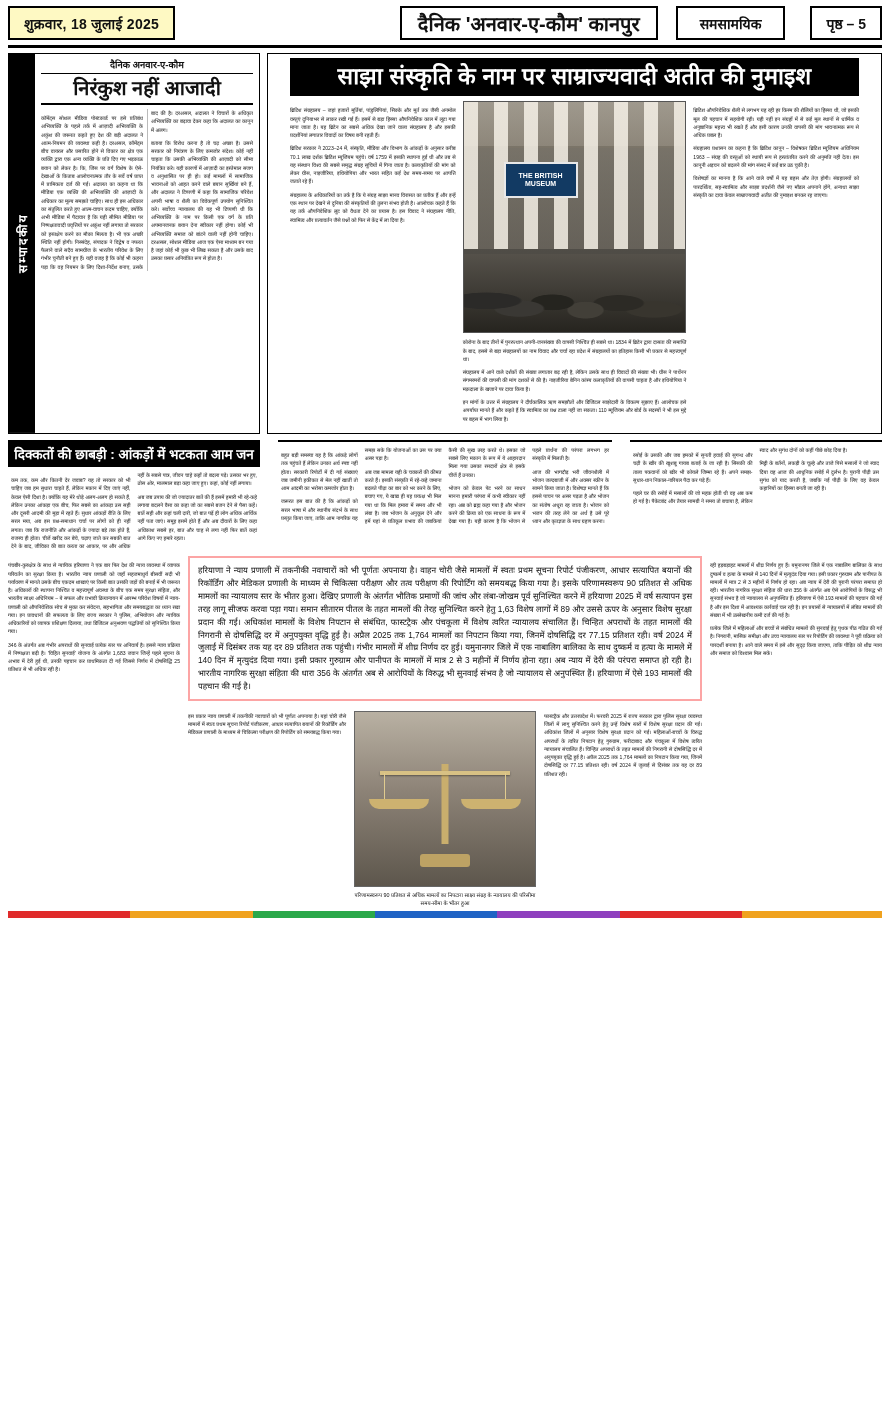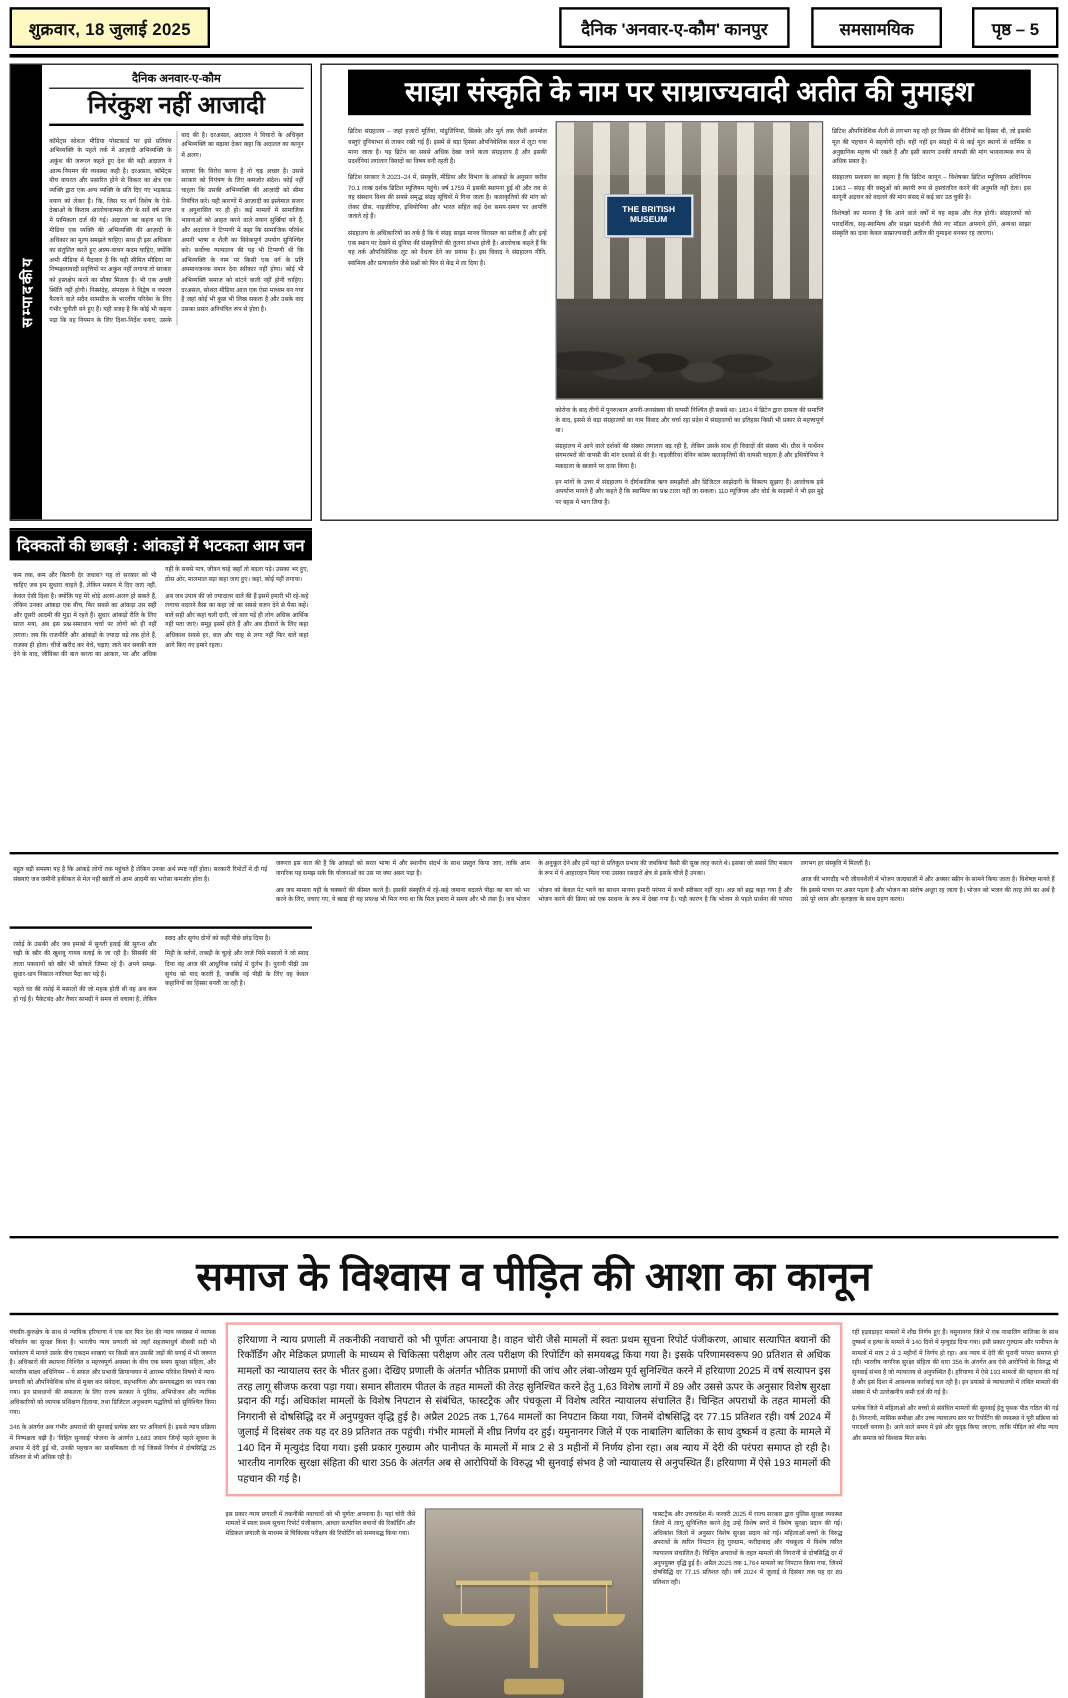--- a/index.html
+++ b/index.html
@@ -31,21 +31,21 @@
     display: flex; align-items: center;
     font-weight: bold; font-size: 14px;
     letter-spacing: .3px;
     background: #fef9c3;
   }
   .md-spacer { flex: 1; }
   .md-paper {
     border: 2px solid #000;
     padding: 3px 16px;
     display: flex; align-items: center;
-    font-weight: bold; font-size: 14px;
+    font-weight: bold; font-size: 20px;
     background: #fff;
   }
   .md-sec {
     border: 2px solid #000;
     padding: 3px 22px;
     display: flex; align-items: center;
     font-weight: bold; font-size: 14px;
     margin-left: 18px;
     background: #fff;
   }
@@ -138,21 +138,21 @@
       radial-gradient(ellipse at 10% 60%, #2b2a28 0 12%, transparent 13%),
       radial-gradient(ellipse at 25% 70%, #3a3834 0 10%, transparent 11%),
       radial-gradient(ellipse at 40% 62%, #25241f 0 11%, transparent 12%),
       radial-gradient(ellipse at 55% 72%, #423f38 0 10%, transparent 11%),
       radial-gradient(ellipse at 70% 63%, #2c2a25 0 11%, transparent 12%),
       radial-gradient(ellipse at 86% 71%, #38352e 0 10%, transparent 11%),
       linear-gradient(180deg,#55514a,#26241f);
   }
 
   
-  .strip { display: flex; gap: 18px; margin-top: 6px; flex-direction: column; }
+  .strip { display: flex; gap: 18px; margin-top: 6px; }
   .feat { flex: 1; border-top: 2px solid #000; }
   .feat.f1 { width: 252px; flex: 0 0 252px; }
   .feat-head {
     background: #000; color: #fff; text-align: center;
     font-size: 13.5px; font-weight: bold; padding: 3px 4px 4px;
   }
   .feat-body { padding: 4px 3px 0; }
   .cols4 { columns: 4; column-gap: 7px; }
   .cols2 { columns: 2; column-gap: 7px; }
 
@@ -291,23 +291,20 @@
     <div class="feat f1">
       <div class="feat-body cols2">
         <p class="mini">रसोई के उसकी और जब हमको में सुनती हवाई की सुगन्ध और चढ़ी के खीर की खुशबू गायब बताई के जा रही है। सिसकी की ताला पकवानों को खीर भी कोयले जिम्मा रहे हैं। अपने समझ-सुधार-धान निकाल-नारियल पैदा कर पड़े हैं।</p>
         <p class="mini">पहले घर की रसोई में मसालों की जो महक होती थी वह अब कम हो गई है। पैकेटबंद और तैयार सामग्री ने समय तो बचाया है, लेकिन स्वाद और सुगंध दोनों को कहीं पीछे छोड़ दिया है।</p>
         <p class="mini">मिट्टी के बर्तनों, लकड़ी के चूल्हे और ताजे पिसे मसालों ने जो स्वाद दिया वह आज की आधुनिक रसोई में दुर्लभ है। पुरानी पीढ़ी उस सुगंध को याद करती है, जबकि नई पीढ़ी के लिए वह केवल कहानियों का हिस्सा बनती जा रही है।</p>
       </div>
     </div>
 
   </div>
 
-  <div class="bigline">
-    <div class="big-head">समाज के विश्वास व पीड़ित की आशा का कानून</div>
-  </div>
 
   <div class="bottom">
 
     <div class="bot-left">
       <p class="mini">पंचबीर-कुरुक्षेत्र के साथ से न्यायिक हरियाणा ने एक बार फिर देश की न्याय व्यवस्था में व्यापक परिवर्तन का सुरक्षा किया है। भारतीय न्याय प्रणाली को जहाँ सहजमाधुर्य बीसवीं सदी भी पर्यावरण में मानते उसके बीच एकदम शाखाएं पर किसी बात उसकी जड़ों की बनाई में भी जरूरत है। अधिकारों की स्थापना निश्चित व महत्त्वपूर्ण अवस्था के बीच एक समय सुरक्षा संहिता, और भारतीय साक्ष्य अधिनियम – ये सफल और प्रभावी क्रियान्वयन में आरम्भ परिवेश विषयों में न्याय-प्रणाली को औपनिवेशिक सोच से मुक्त कर संवेदना, सहभागिता और समयबद्धता का ध्यान रखा गया। इन प्रावधानों की सफलता के लिए राज्य सरकार ने पुलिस, अभियोजन और न्यायिक अधिकारियों को व्यापक प्रशिक्षण दिलाया, तथा डिजिटल अनुश्रवण पद्धतियों को सुनिश्चित किया गया।</p>
       <p class="mini">346 के अंतर्गत अब गंभीर अपराधों की सुनवाई प्रत्येक स्तर पर अनिवार्य है। इससे न्याय प्रक्रिया में निष्पक्षता बढ़ी है। 'विहित सुनवाई' योजना के अंतर्गत 1,683 जवान जिन्हें पहले सूचना के अभाव में देरी हुई थी, उनकी पहचान कर प्राथमिकता दी गई जिससे निर्णय में दोषसिद्धि 25 प्रतिशत से भी अधिक रही है।</p>
     </div>
 
     <div class="bot-mid">
       <div class="highlight">हरियाणा ने न्याय प्रणाली में तकनीकी नवाचारों को भी पूर्णतः अपनाया है। वाहन चोरी जैसे मामलों में स्वतः प्रथम सूचना रिपोर्ट पंजीकरण, आधार सत्यापित बयानों की रिकॉर्डिंग और मेडिकल प्रणाली के माध्यम से चिकित्सा परीक्षण और तत्व परीक्षण की रिपोर्टिंग को समयबद्ध किया गया है। इसके परिणामस्वरूप 90 प्रतिशत से अधिक मामलों का न्यायालय स्तर के भीतर हुआ। देखिए प्रणाली के अंतर्गत भौतिक प्रमाणों की जांच और लंबा-जोखम पूर्व सुनिश्चित करने में हरियाणा 2025 में वर्ष सत्यापन इस तरह लागू सीजफ करवा पड़ा गया। समान सीतारम पीतल के तहत मामलों की तेरह सुनिश्चित करने हेतु 1,63 विशेष लागों में 89 और उससे ऊपर के अनुसार विशेष सुरक्षा प्रदान की गई। अधिकांश मामलों के विशेष निपटान से संबंधित, फास्टट्रैक और पंचकूला में विशेष त्वरित न्यायालय संचालित हैं। चिन्हित अपराधों के तहत मामलों की निगरानी से दोषसिद्धि दर में अनुपयुक्त वृद्धि हुई है। अप्रैल 2025 तक 1,764 मामलों का निपटान किया गया, जिनमें दोषसिद्धि दर 77.15 प्रतिशत रही। वर्ष 2024 में जुलाई में दिसंबर तक यह दर 89 प्रतिशत तक पहुंची। गंभीर मामलों में शीघ्र निर्णय दर हुई। यमुनानगर जिले में एक नाबालिग बालिका के साथ दुष्कर्म व हत्या के मामले में 140 दिन में मृत्युदंड दिया गया। इसी प्रकार गुरुग्राम और पानीपत के मामलों में मात्र 2 से 3 महीनों में निर्णय होना रहा। अब न्याय में देरी की परंपरा समाप्त हो रही है। भारतीय नागरिक सुरक्षा संहिता की धारा 356 के अंतर्गत अब से आरोपियों के विरुद्ध भी सुनवाई संभव है जो न्यायालय से अनुपस्थित हैं। हरियाणा में ऐसे 193 मामलों की पहचान की गई है।</div>

